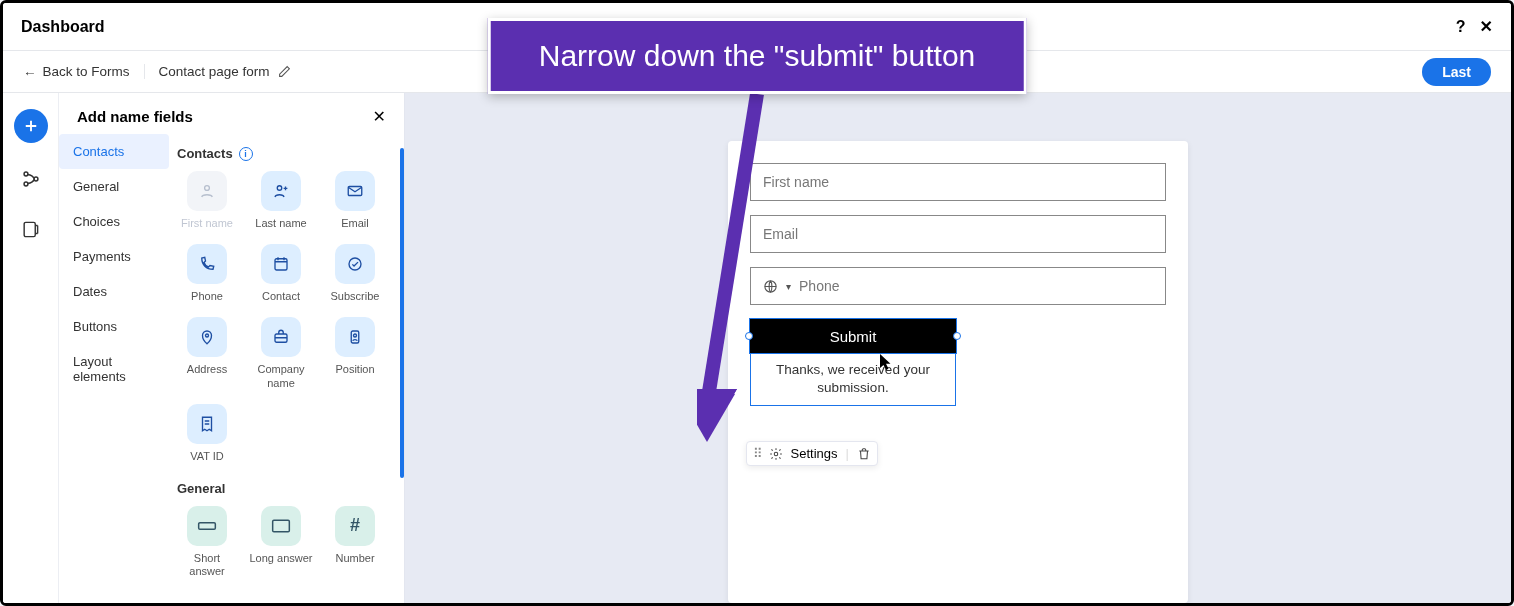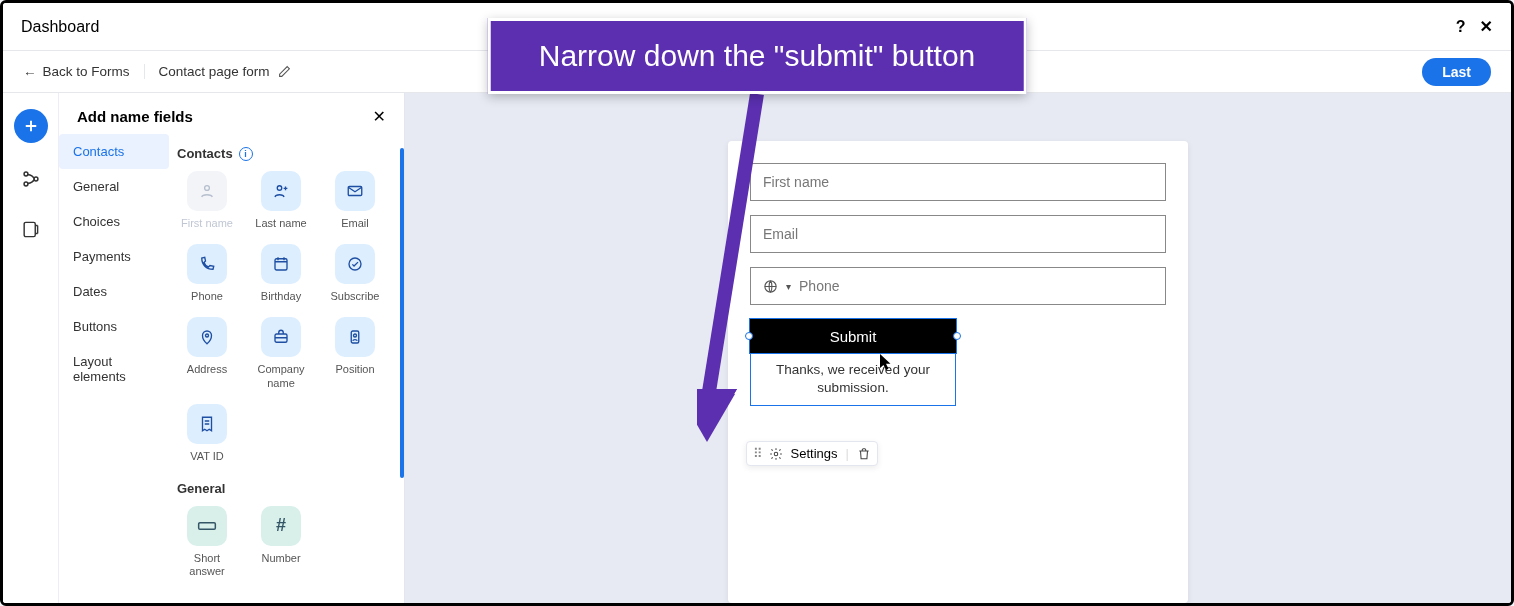--- a/index.html
+++ b/index.html
@@ -1,21 +1,21 @@
 <!DOCTYPE html>
 <html><head>
 <meta charset="utf-8">
 <style>
   * { box-sizing: border-box; margin: 0; padding: 0; font-family: -apple-system, BlinkMacSystemFont, "Segoe UI", Helvetica, Arial, sans-serif; }
   body { background: #f5f6fa; width: 1514px; height: 606px; overflow: hidden; position: relative; }
   .frame { position: absolute; inset: 0; background: #fff; border: 3px solid #000; border-radius: 6px; overflow: hidden; }
 
   
   .topbar { height: 48px; display:flex; align-items:center; justify-content:space-between; padding: 0 18px; border-bottom:1px solid #e5e7eb; background:#fff; }
-  .topbar-title { font-weight:400; font-size:16px; }
+  .topbar-title { font-weight:700; font-size:16px; }
   .topbar-right { display:flex; gap:14px; align-items:center; font-weight:700; }
 
   
   .crumbbar { height:42px; display:flex; align-items:center; justify-content:space-between; padding:0 20px; border-bottom:1px solid #e5e7eb; background:#fff; }
   .crumb-left { display:flex; align-items:center; gap:14px; font-size:13.5px; color:#333; }
   .crumb-back { display:flex; align-items:center; gap:6px; padding-right:14px; border-right:1px solid #e5e7eb; cursor:pointer; }
   .crumb-name { display:flex; align-items:center; gap:8px;justify-content:space-between; }
   .save-btn { background:#1a73e8; color:#fff; border:none; border-radius:18px; padding:6px 20px; font-size:14px; font-weight:600; cursor:pointer; }
 
   
@@ -184,21 +184,21 @@
                 </div>
               <div class="field-lbl">Phone</div>
             </div>
             <div class="field-cell">
               <div class="field-ico blue">
                   <svg width="18" height="18" viewBox="0 0 24 24" fill="none" stroke="currentColor" stroke-width="1.8">
                     <rect x="4" y="5" width="16" height="15" rx="2"></rect>
                     <path d="M4 9h16M8 3v4M16 3v4"></path>
                   </svg>
                 </div>
-              <div class="field-lbl">Birthday</div>
+              <div class="field-lbl">Contact</div>
             </div>
             <div class="field-cell">
               <div class="field-ico blue">
                   <svg width="18" height="18" viewBox="0 0 24 24" fill="none" stroke="currentColor" stroke-width="1.8">
                     <circle cx="12" cy="12" r="8"></circle>
                     <path d="M8.5 12.5l2.2 2.2L16 9.5"></path>
                   </svg>
                 </div>
               <div class="field-lbl">Subscribe</div>
             </div>
@@ -245,20 +245,28 @@
             <span>General</span>
           </div>
           <div class="field-grid g2">
             <div class="field-cell">
               <div class="field-ico teal">
                   <svg width="20" height="12" viewBox="0 0 24 14" fill="none" stroke="currentColor" stroke-width="1.8">
                     <rect x="2" y="3" width="20" height="8" rx="1.5"></rect>
                   </svg>
                 </div>
               <div class="field-lbl">Short answer</div>
+            </div>
+            <div class="field-cell">
+              <div class="field-ico teal">
+                  <svg width="20" height="16" viewBox="0 0 24 18" fill="none" stroke="currentColor" stroke-width="1.8">
+                    <rect x="2" y="2" width="20" height="14" rx="1.5"></rect>
+                  </svg>
+                </div>
+              <div class="field-lbl">Long answer</div>
             </div>
             <div class="field-cell">
               <div class="field-ico teal">
                   <span style="font-size:18px;font-weight:600">#</span>
                 </div>
               <div class="field-lbl">Number</div>
             </div>
           </div>
         </div>
         <div class="scroll-ind"></div>

